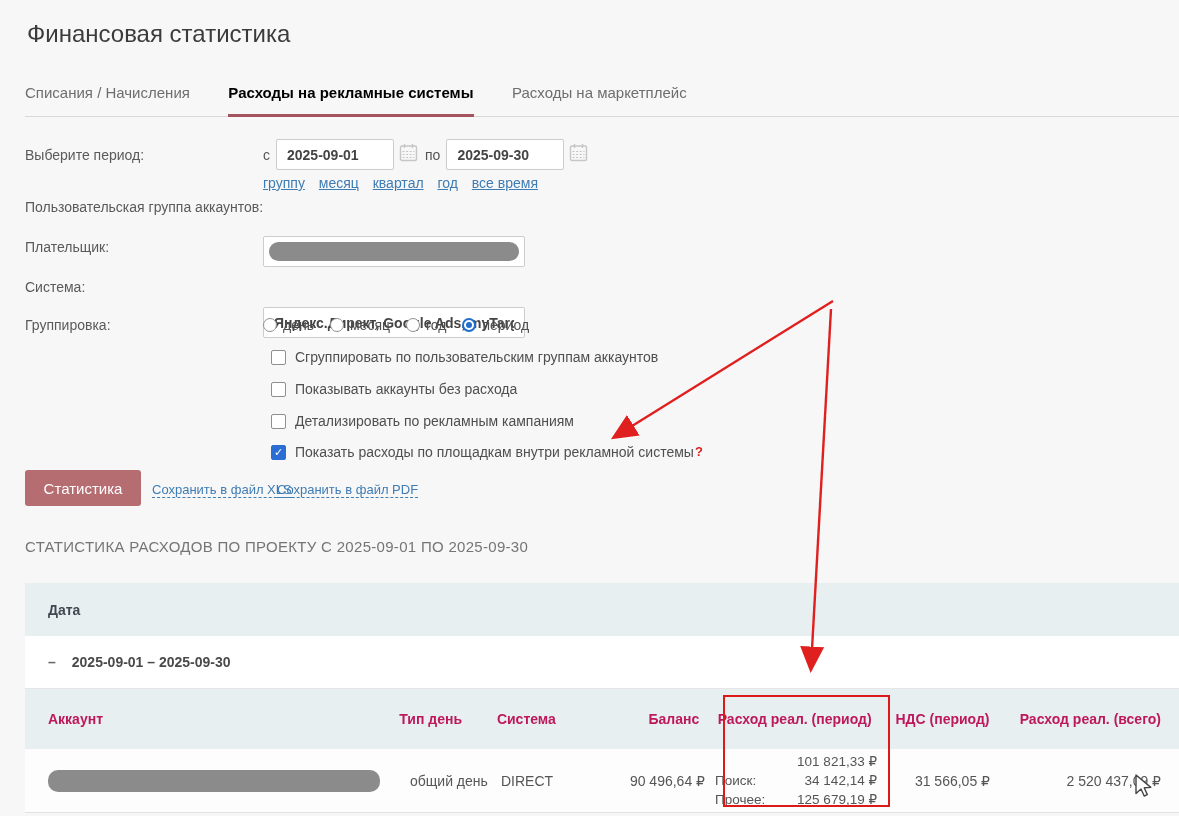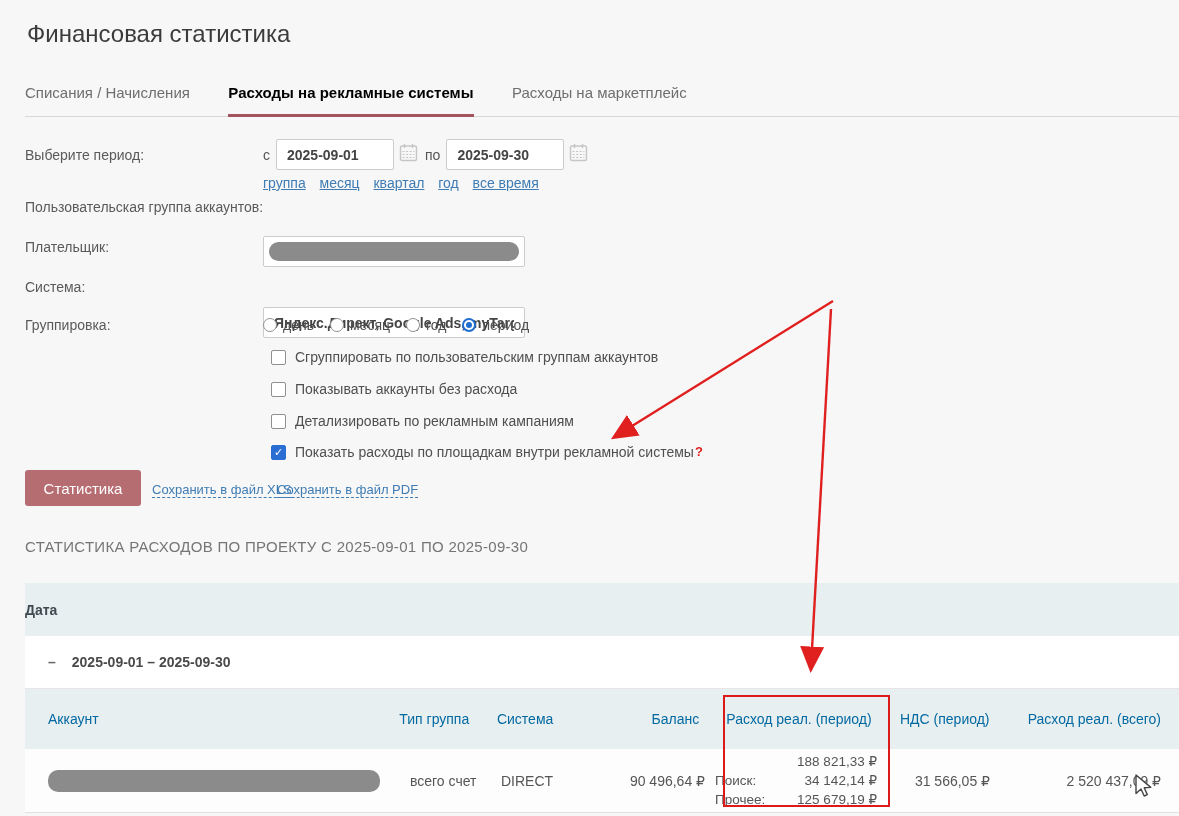--- a/index.html
+++ b/index.html
@@ -50,26 +50,26 @@
                border-radius:3px; font-size:15px; font-family:inherit; cursor:pointer; }
   .save-link { position:absolute; top:482px; font-size:13px; color:#3f7cb4; text-decoration:none; border-bottom:1px dashed #3f7cb4; cursor:pointer; }
   .save-xls { left:152px; }
   .save-pdf { left:277px; }
 
   .report-heading { position:absolute; left:25px; top:538px; font-size:15px; color:#757575; letter-spacing:.3px; }
 
   
   .table { position:absolute; left:25px; top:583px; width:1154px; font-size:14px; }
   .t-band { background:#e8eff1; }
-  .t-row-date { height:53px; display:flex; align-items:center; font-weight:700; color:#3e4950; }
+  .t-row-date { height:53px; display:flex; align-items:center; padding-left:23px; font-weight:700; color:#3e4950; }
   .t-row-group { height:53px; background:#fff; border-bottom:1px solid #e6e6e6; display:flex; align-items:center; padding-left:23px; color:#4a4a4a; }
   .collapse-toggle { color:#666; font-weight:700; margin-right:16px; cursor:pointer; }
   .group-range { font-weight:700; color:#4a4a4a; }
   .t-cols { display:flex; }
-  .t-head { height:60px; font-weight:400; color:#0369a1;gap:12px; }
+  .t-head { height:60px; font-weight:700; color:#be185d;gap:12px; }
   .t-head > div { display:flex; align-items:center; }
   .t-data { background:#fdfdfd; height:64px; border-bottom:1px solid #e2e2e2; color:#555; }
   .t-data > div { display:flex; align-items:center; }
   .c1 { width:360px; padding-left:23px; }
   .c2 { width:105px; padding-left:25px; }
   .c3 { width:95px;  padding-left:11px; }
   .c4 { width:120px; justify-content:flex-end; }
   .c5 { width:180px; justify-content:flex-end; padding-right:8px; }
   .c6 { width:105px; justify-content:flex-end; }
   .c7 { width:189px; justify-content:flex-end; padding-right:18px; }
@@ -117,21 +117,21 @@
           <rect x="1.5" y="3" width="16" height="14.5" rx="1.5" fill="none" stroke="#c6c6c6" stroke-width="1.4"></rect>
           <line x1="5.5" y1="1" x2="5.5" y2="5" stroke="#c6c6c6" stroke-width="1.4"></line>
           <line x1="13.5" y1="1" x2="13.5" y2="5" stroke="#c6c6c6" stroke-width="1.4"></line>
           <line x1="3.5" y1="8.5" x2="15.5" y2="8.5" stroke="#c6c6c6" stroke-width="1.2" stroke-dasharray="2 1.6"></line>
           <line x1="3.5" y1="11.5" x2="15.5" y2="11.5" stroke="#c6c6c6" stroke-width="1.2" stroke-dasharray="2 1.6"></line>
           <line x1="3.5" y1="14.5" x2="15.5" y2="14.5" stroke="#c6c6c6" stroke-width="1.2" stroke-dasharray="2 1.6"></line>
         </svg>
     </span>
   </div>
   <div class="ctrl quick-links">
-    <a>группа</a>
+    <a>группу</a>
     <a>месяц</a>
     <a>квартал</a>
     <a>год</a>
     <a>все время</a>
   </div>
 
   <div class="flabel" style="top:199px;">Пользовательская группа аккаунтов:</div>
 
   <div class="flabel" style="top:239px;">Плательщик:</div>
   <div class="ctrl txt-input wide-input" style="top:236px;">
@@ -190,38 +190,38 @@
   <div class="table">
     <div class="t-band t-row-date">
       <span>Дата</span>
     </div>
     <div class="t-row-group">
       <span class="collapse-toggle">–</span>
       <span class="group-range">2025-09-01 – 2025-09-30</span>
     </div>
     <div class="t-band t-cols t-head">
       <div class="c1">Аккаунт</div>
-      <div class="c2">Тип группа</div>
+      <div class="c2">Тип день</div>
       <div class="c3">Система</div>
       <div class="c4">Баланс</div>
       <div class="c5">Расход реал. (период)</div>
       <div class="c6">НДС (период)</div>
       <div class="c7">Расход реал. (всего)</div>
     </div>
     <div class="t-cols t-data">
       <div class="c1">
         <span class="redact-pill account-pill"></span>
       </div>
-      <div class="c2">всего счет</div>
+      <div class="c2">общий день</div>
       <div class="c3">DIRECT</div>
       <div class="c4">90 496,64 ₽</div>
       <div class="c5">
         <div class="period-lines">
           <div class="period-line">
-            <span>188 821,33 ₽</span>
+            <span>101 821,33 ₽</span>
           </div>
           <div class="period-line">
             <span class="pl-label">Поиск:</span>
             <span>34 142,14 ₽</span>
           </div>
           <div class="period-line">
             <span class="pl-label">Прочее:</span>
             <span>125 679,19 ₽</span>
           </div>
         </div>

